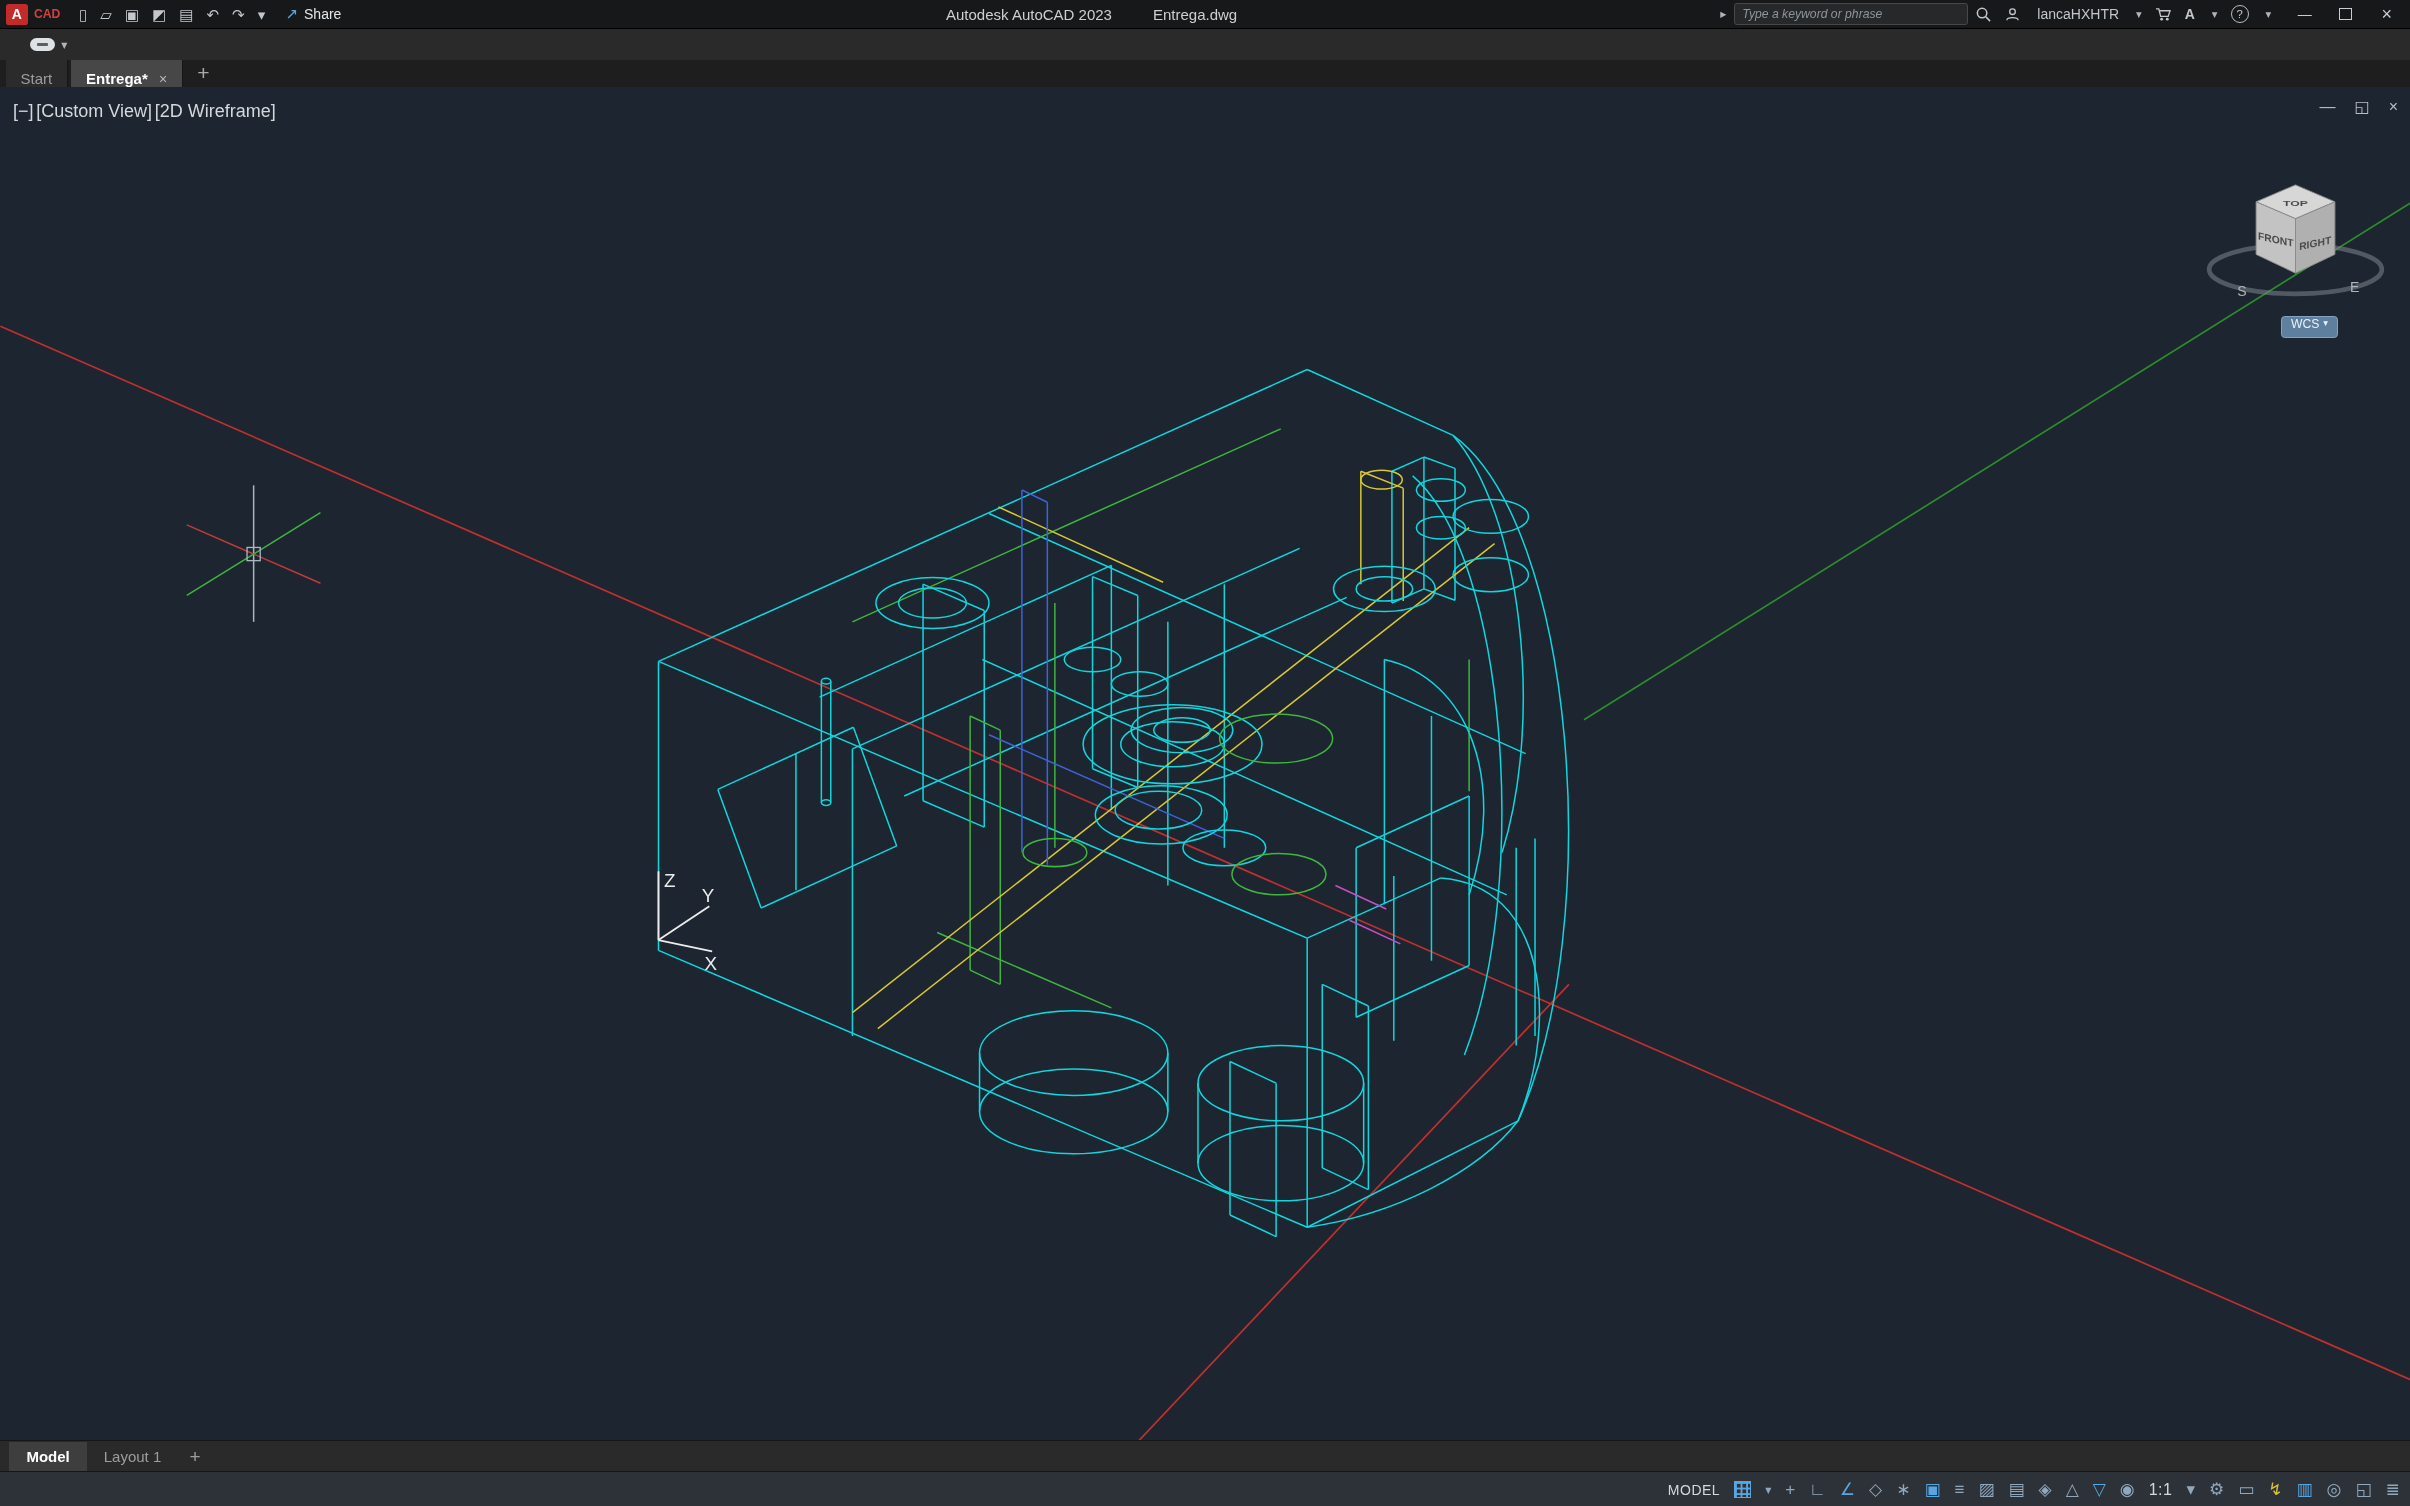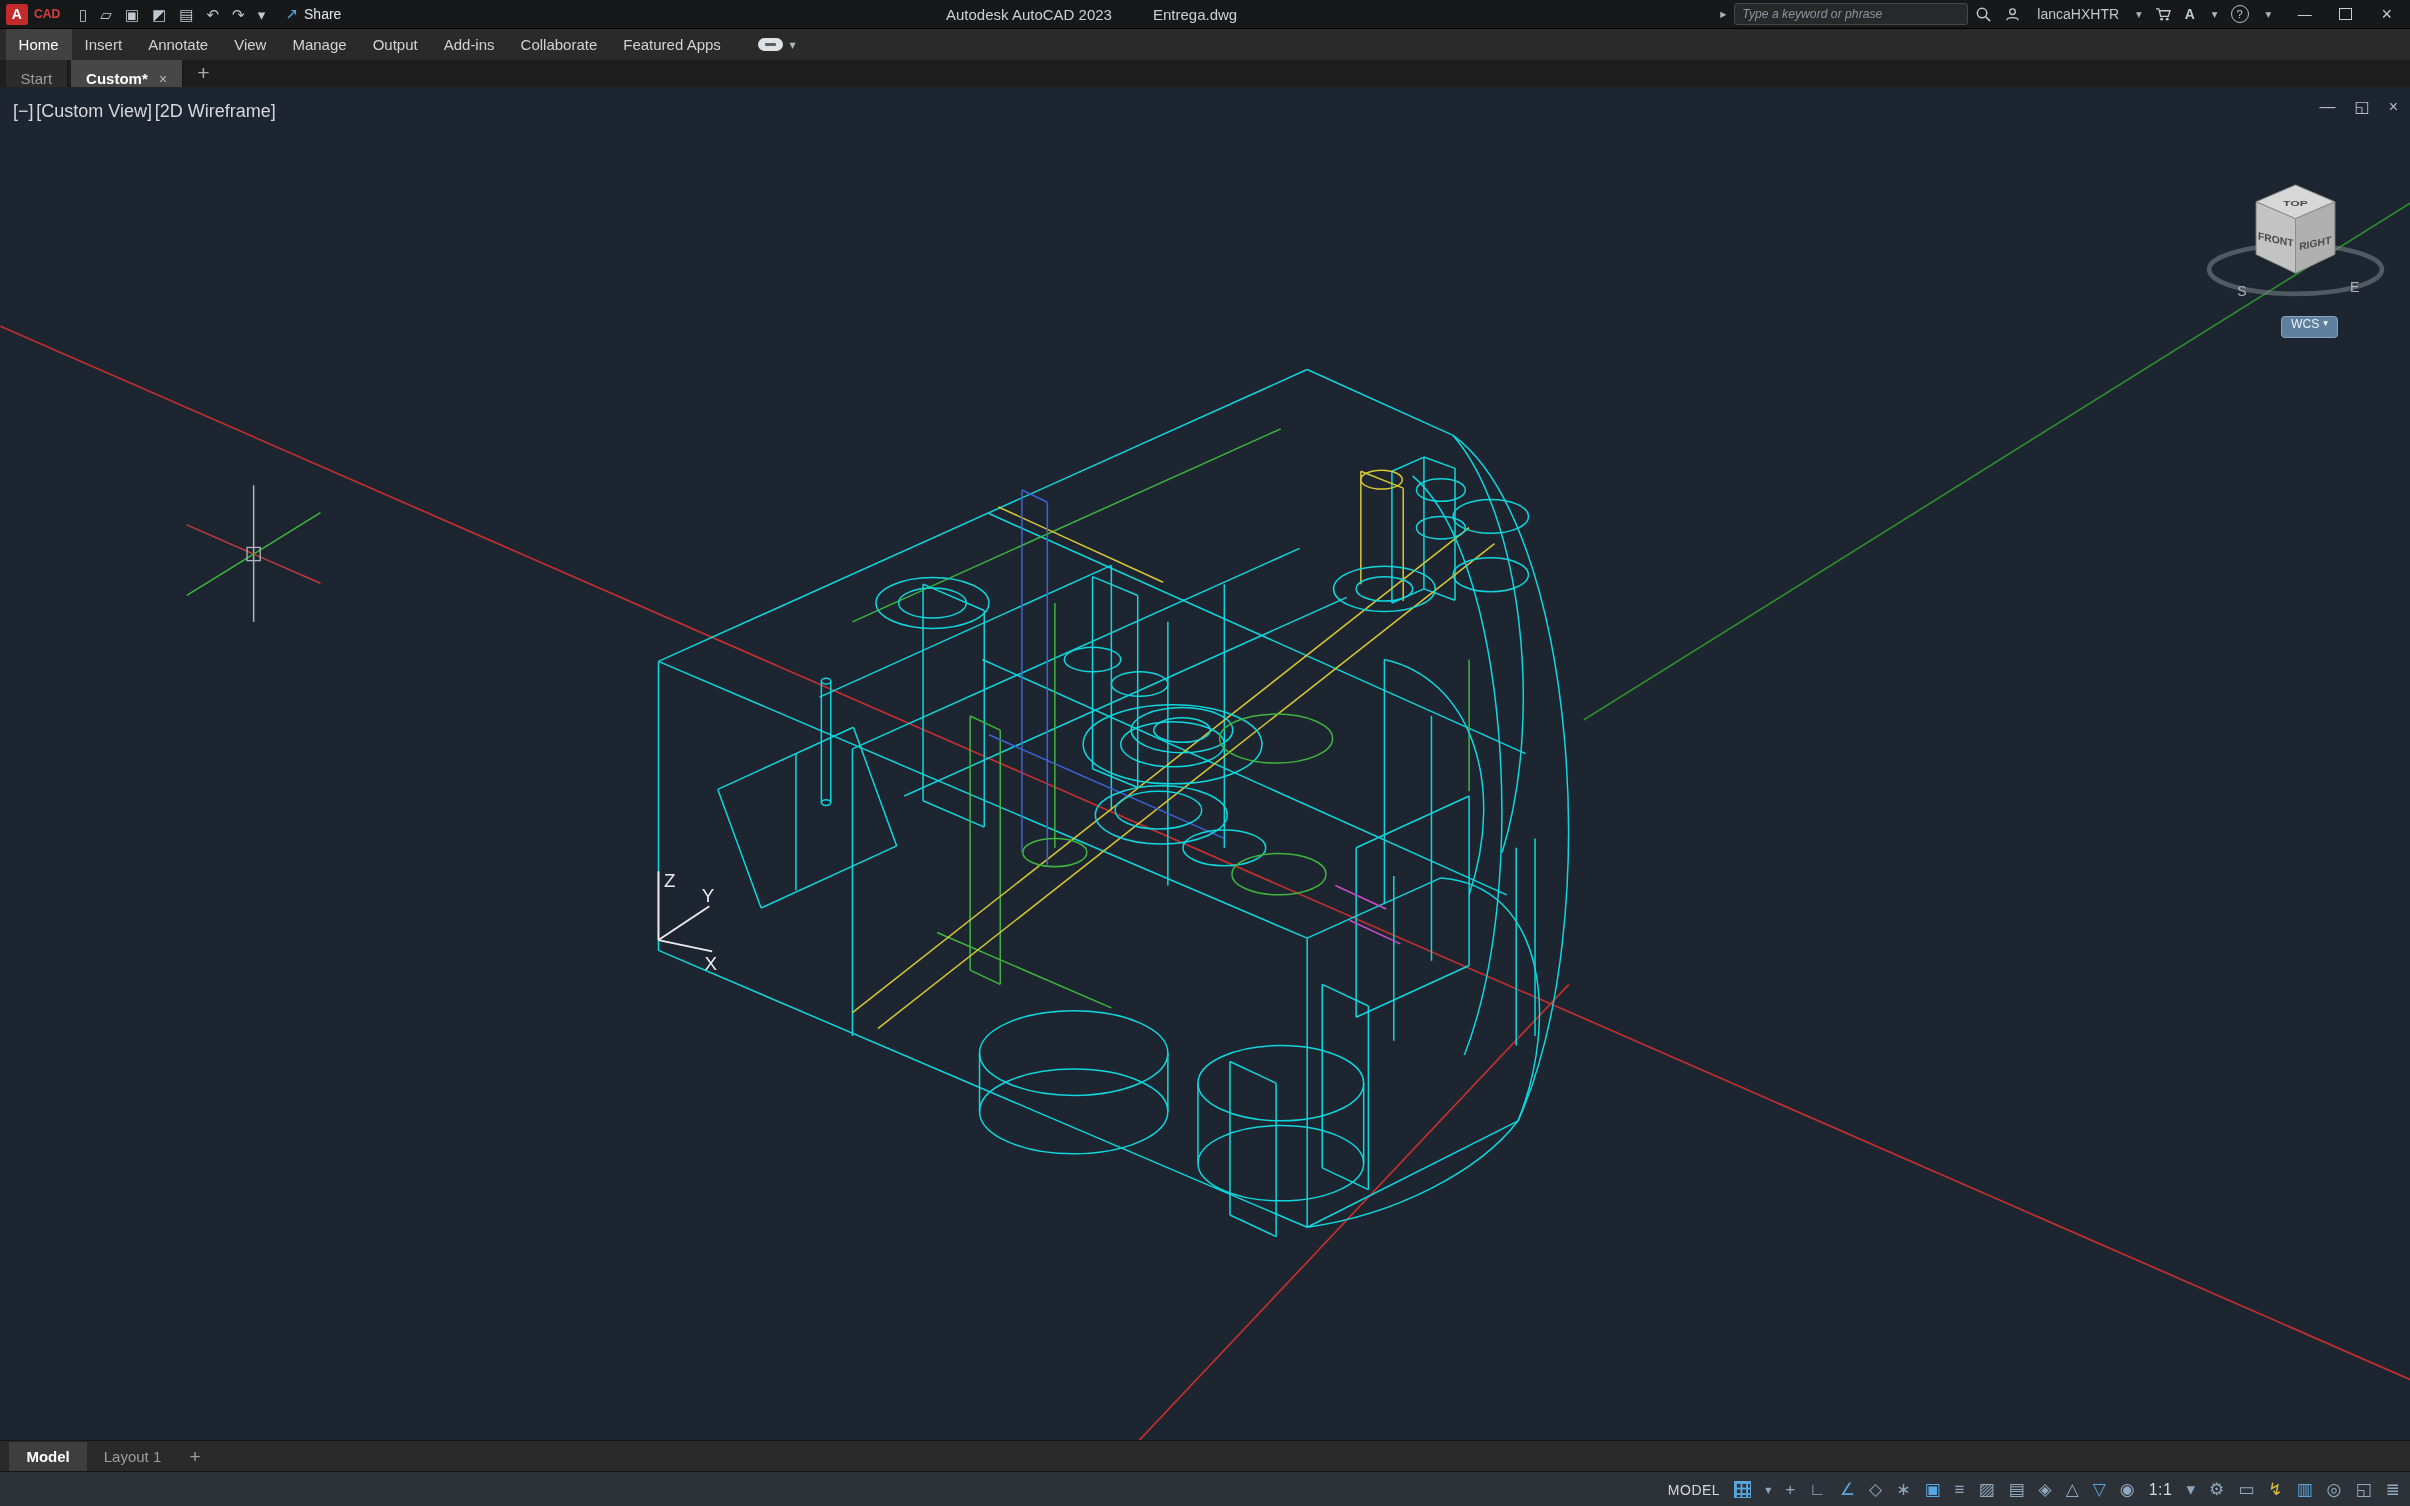--- a/index.html
+++ b/index.html
@@ -144,45 +144,34 @@
         <span class="winbtn">—</span>
         <span class="winbtn">
             <span class="maxbox"></span>
           </span>
         <span class="winbtn" style="font-size:18px;">×</span>
       </span>
     </div>
   </div>
 
   <div class="ribbonbar">
-    <span id="ribbon-tabs" style="display:flex;">
-        <span class="rtab active">Home</span>
-        <span class="rtab">Insert</span>
-        <span class="rtab">Annotate</span>
-        <span class="rtab">View</span>
-        <span class="rtab">Manage</span>
-        <span class="rtab">Output</span>
-        <span class="rtab">Add-ins</span>
-        <span class="rtab">Collaborate</span>
-        <span class="rtab">Featured Apps</span>
-      </span>
     <span class="ribtoggle">
       <span class="pill">
           <span class="bar"></span>
         </span>
       <span class="dd">▾</span>
     </span>
   </div>
 
   <div class="filetabs" id="file-tabs">
       <span class="ftab">
         <span class="">Start</span>
       </span>
       <span class="ftab active">
-        <span class="">Custom*</span>
+        <span class="">Entrega*</span>
         <span class="close">×</span>
       </span>
       <span class="addtab">+</span>
     </div>
 
   <div class="canvas">
     <svg id="drawing" class="drawing-svg" width="2411" height="1352" viewBox="0 93 2560 1436">
         <g>
           <line x1="0" y1="346" x2="2560" y2="1465" stroke="#c22f2f" stroke-width="1.8"></line>
           <line x1="1666" y1="1045" x2="1143" y2="1600" stroke="#c22f2f" stroke-width="1.8"></line>

